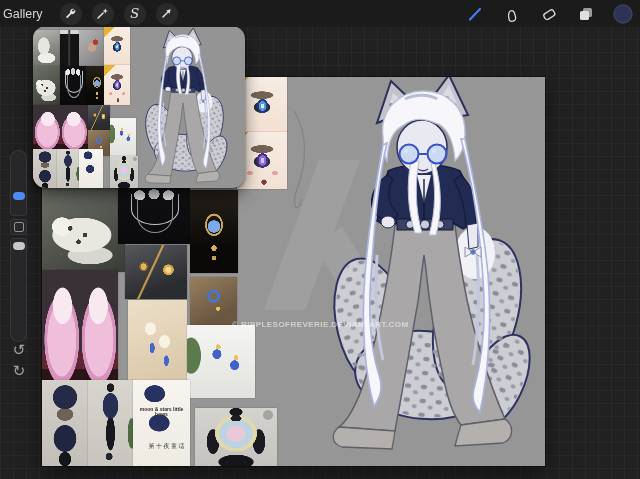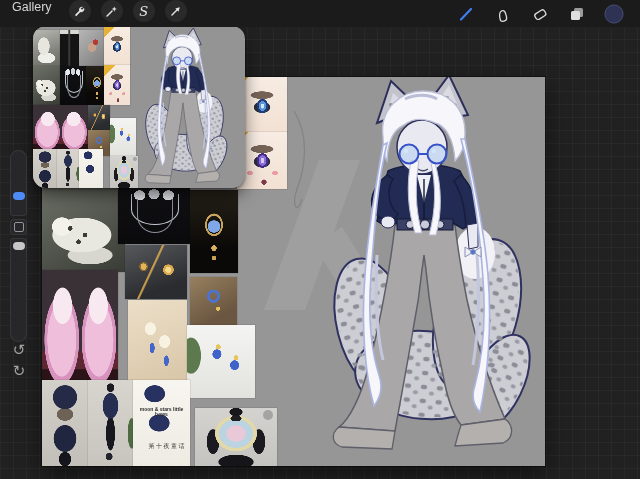--- a/index.html
+++ b/index.html
@@ -4,21 +4,21 @@
 <style>
   html,body{margin:0;padding:0;background:#141414;}
   .app{position:relative;width:640px;height:479px;overflow:hidden;
        background-color:#212121;
        background-image:linear-gradient(rgba(255,255,255,.032) 1px,transparent 1px),
                         linear-gradient(90deg,rgba(255,255,255,.032) 1px,transparent 1px);
        background-size:13px 13px;
        font-family:"Liberation Sans",sans-serif;}
   
   .topbar{position:absolute;left:0;top:0;right:0;height:27px;background:#1b1b1b;
-          display:flex;padding:0 12px;z-index:40;}
+          display:flex;align-items:center;padding:0 3px;z-index:40;}
   .gallery{color:#d6d6d6;font-size:12.5px;margin-right:12px;}
   .tbtn{width:22px;height:22px;border-radius:50%;background:#2a2a2a;display:flex;
         align-items:center;justify-content:center;margin:0 5px;}
   .rtools{margin-left:auto;display:flex;align-items:center;gap:17px;padding-right:4px;}
   .rbtn{width:20px;height:20px;display:flex;align-items:center;justify-content:center;}
   .s-glyph{font-family:"DejaVu Serif",serif;font-style:italic;font-size:13px;color:#e8e8e8;line-height:1;}
   
   .sidebar{position:absolute;left:10px;top:150px;width:17px;z-index:40;}
   .slider{background:#27272a;box-shadow:inset 0 0 0 1px #37373b;position:relative;}
   .slider.top{height:66px;border-radius:9px 9px 4px 4px;}
@@ -343,20 +343,21 @@
           <g stroke="#8b90b5" stroke-width="1">
             <path d="M140,172 L148,177 L140,182 Z" fill="#eef0f6"></path>
             <path d="M156,172 L148,177 L156,182 Z" fill="#eef0f6"></path>
             <circle cx="148" cy="177" r="2.4" fill="#4a74d4"></circle>
           </g>
         </symbol>
       </defs>
       <use href="#charSym" width="215" height="380"></use>
     </svg>
 
+    <div class="wmtext">© RIPPLESOFREVERIE.DEVIANTART.COM</div>
   </div>
 
   <div class="refpanel">
     <div class="layer" style="width:212px;height:162px">
         <div class="ph k-leopard" style="left: 0px; top: 4px; width: 27px; height: 36px;"></div>
         <div class="ph k-pants" style="left: 27px; top: 4px; width: 19px; height: 36px;"></div>
         <div class="ph k-fabric" style="left: 46px; top: 4px; width: 25px; height: 36px;"></div>
         <div class="ph k-eye-blue" style="left: 71px; top: 0px; width: 26px; height: 39px;"></div>
         <div class="ph k-leopard2" style="left: 0px; top: 40px; width: 27px; height: 39px;"></div>
         <div class="ph k-necklace" style="left: 27px; top: 40px; width: 26px; height: 39px;"></div>

